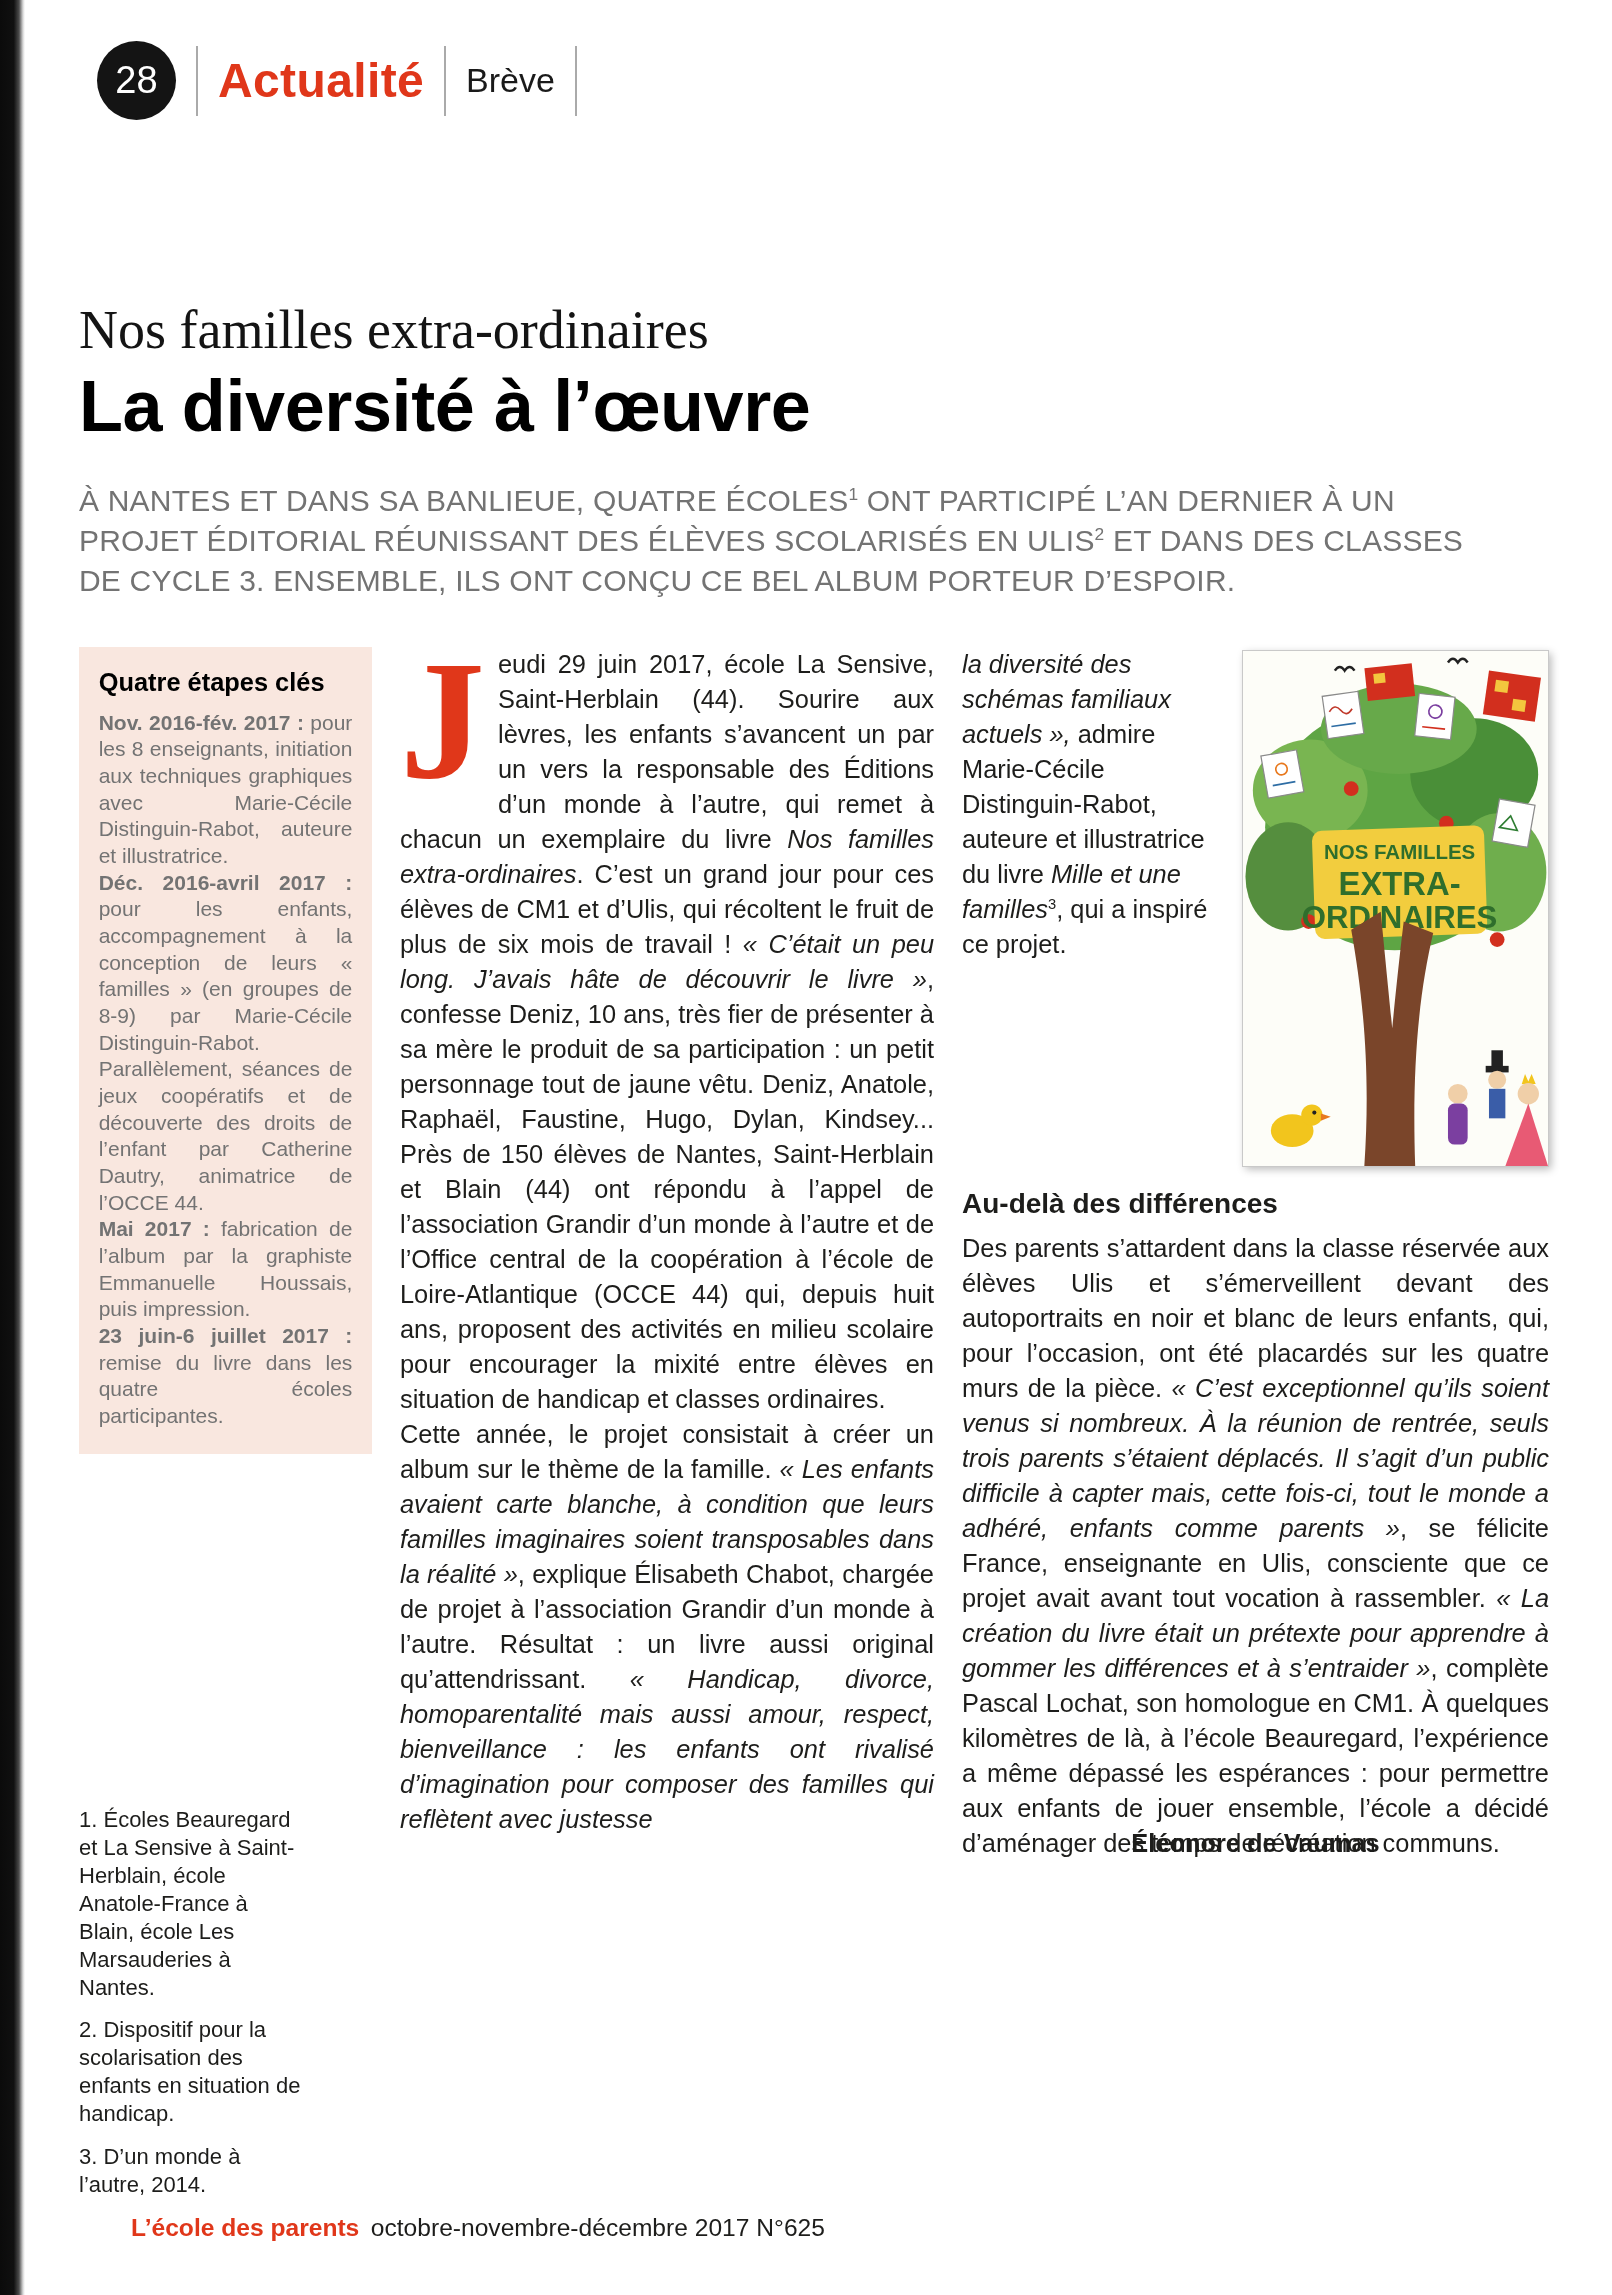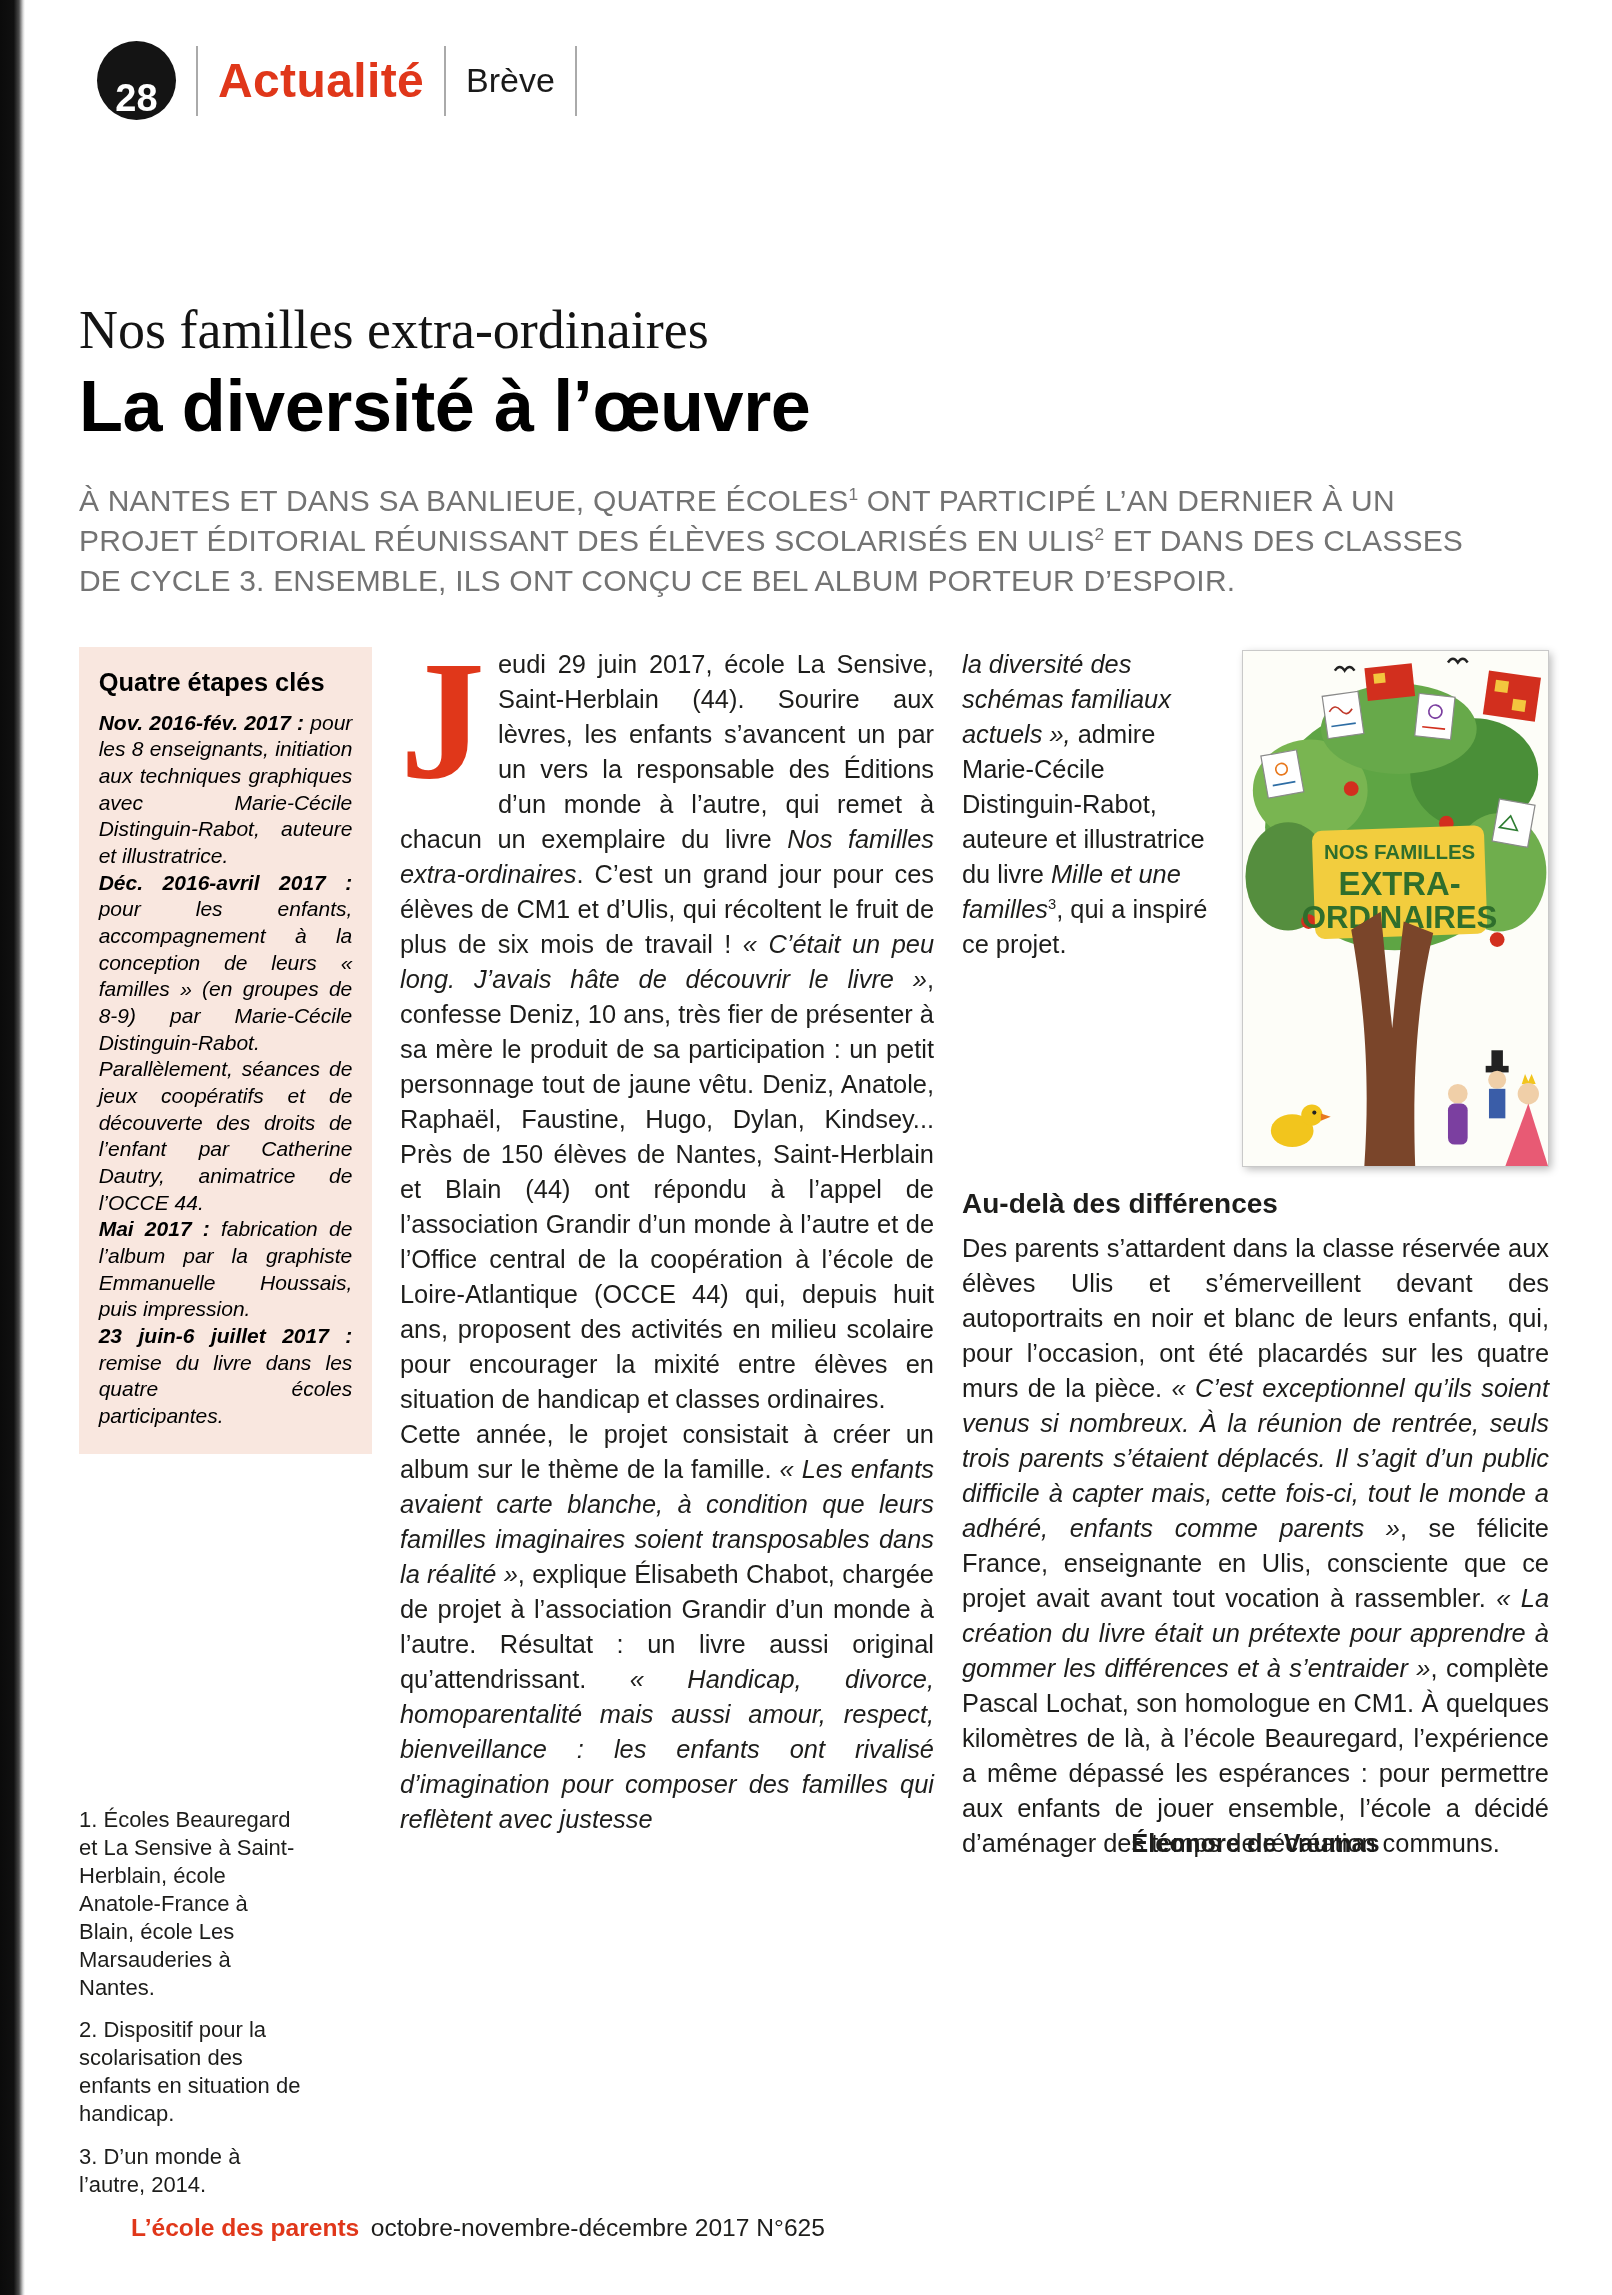--- a/index.html
+++ b/index.html
@@ -16,22 +16,22 @@
     background:linear-gradient(to right,#0b0b0b 0%,#101010 55%,#4c4c4c 76%,#d9d9d9 92%,#ffffff 100%);
   }
   
   .masthead{
     display:flex;align-items:center;gap:19.7px;
     padding:41px 0 0 97px;
   }
   .pagenum-circle{
     width:79px;height:79px;border-radius:50%;
     background:#141414;color:#ffffff;
-    display:flex;align-items:flex-end;justify-content:center;
-    font-size:38px;font-weight:bold;flex:none;
+    display:flex;align-items:center;justify-content:center;
+    font-size:38px;font-weight:normal;flex:none;
   }
   .hsep{width:2.5px;height:70px;background:#aaaaaa;flex:none;}
   .section-label{
     color:#e0371a;font-weight:bold;font-size:48px;letter-spacing:0.4px;
   }
   .subsection-label{
     font-family:Liberation Sans, sans-serif;font-size:34px;color:#1a1a1a;
   }
   
   .content{padding:0 64px 0 79px;}
@@ -57,22 +57,22 @@
   .col-mid{width:534px;flex:none;}
   .col-right{flex:1;min-width:0;}
   
   .keybox{
     background:#f9e7df;padding:21px 19.7px 24.6px 19.7px;box-sizing:border-box;
   }
   .keybox-title{
     margin:0 0 13px 0;color:#000000;font-size:25.4px;font-weight:bold;
   }
   .keybox p{
-    margin:0;font-size:21px;line-height:1.27;font-style:italic;
-    text-align:justify;color:#000000;
+    margin:0;font-size:21px;line-height:1.27;
+    text-align:justify;color:#737373;
   }
   .step-date{font-weight:bold;}
   .footnotes{margin-top:352px;width:223px;}
   .footnotes p{
     margin:0 0 14.8px 0;font-size:22px;line-height:1.27;color:#1d1d1b;
   }
   
   .body-p{
     margin:0;font-size:25.4px;line-height:35px;text-align:justify;
     color:#1d1d1b;hyphens:auto;

